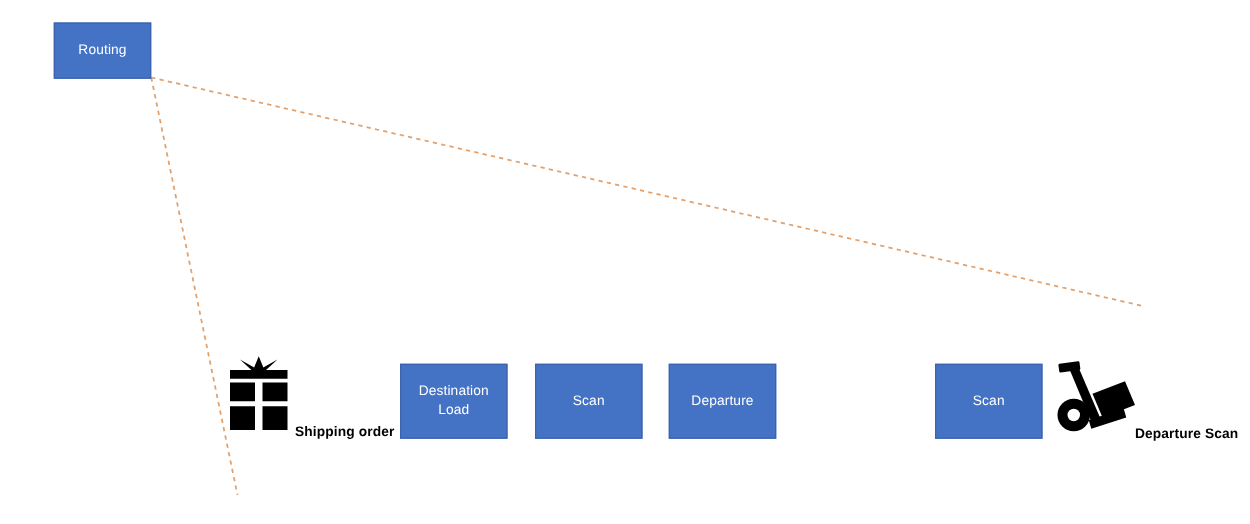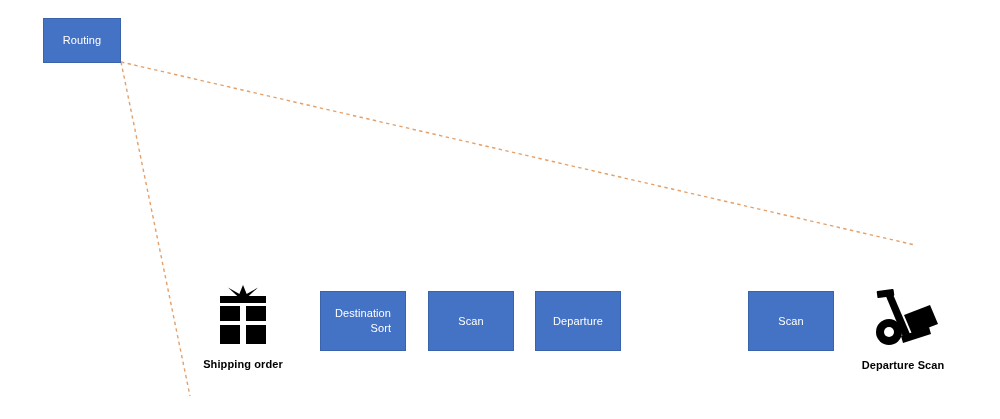--- a/index.html
+++ b/index.html
@@ -32,21 +32,21 @@
 
   
   .proc-box {
     position: absolute;
     box-sizing: border-box;
     background: #4472C4;
     border: 1px solid #3B63AC;
     display: flex;
     align-items: center;
     justify-content: center;
-    text-align: right;
+    text-align: center;
     color: #FFFFFF;
     font-size: 11px;
     line-height: 15px;
     font-weight: 400;
     letter-spacing: 0.1px;
     white-space: pre-line;
   }
 
   #box-routing {
     left: 43px;
@@ -64,22 +64,21 @@
   #box-destination-scan { left: 320px; }
   #box-sort            { left: 428px; }
   #box-palletize       { left: 535px; }
   #box-manifest        { left: 642px; }
   #box-load            { left: 748px; }
 
   
   .icon-node {
     position: absolute;
     display: flex;
-    flex-direction: column;
-    align-items: center;
+    align-items: flex-end;
     width: 130px;
   }
   #node-shipping-order { left: 178px; top: 285px; }
   #node-departure-scan { left: 838px; top: 284px; }
 
   .icon-glyph {
     display: block;
   }
   .icon-caption {
     margin-top: 7px;
@@ -122,21 +121,21 @@
         <rect x="32" y="21" width="20" height="15" fill="#000000"></rect>
         <rect x="6" y="40" width="20" height="19" fill="#000000"></rect>
         <rect x="32" y="40" width="20" height="19" fill="#000000"></rect>
       </svg>
     </span>
     <span class="icon-caption">Shipping order</span>
   </div>
 
   <div class="proc-box row-box" id="box-destination-scan">
     <span>Destination
-Sort</span>
+Load</span>
   </div>
   <div class="proc-box row-box" id="box-sort">
     <span>Scan</span>
   </div>
   <div class="proc-box row-box" id="box-palletize">
     <span>Departure</span>
   </div>
   <div class="proc-box row-box" id="box-load">
     <span>Scan</span>
   </div>

